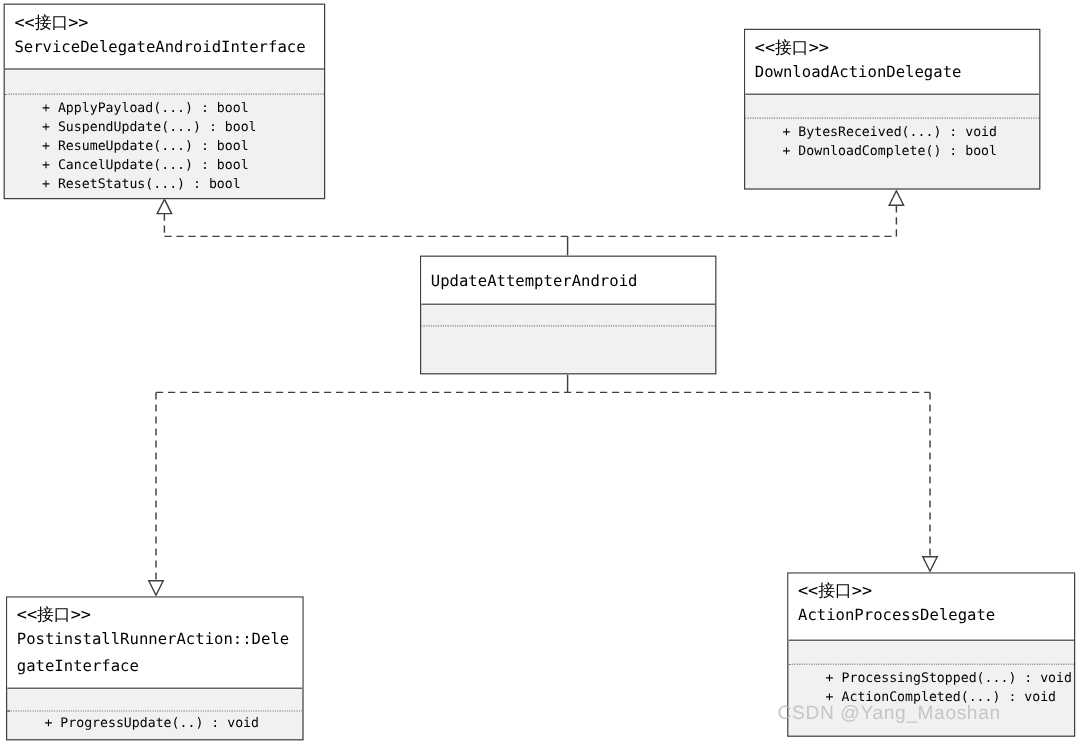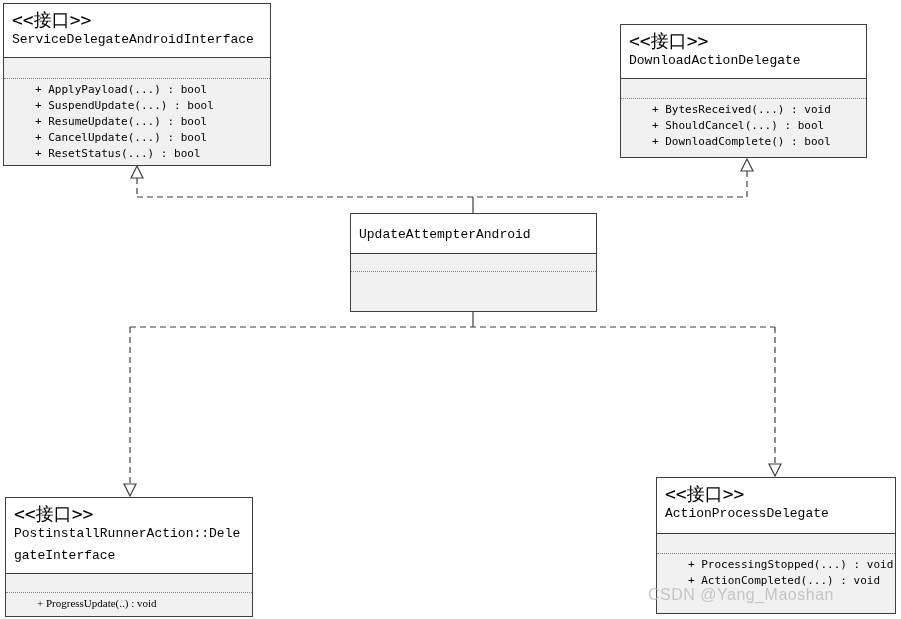--- a/index.html
+++ b/index.html
@@ -19,31 +19,30 @@
     z-index:2;
   }
   .uml-header{
     box-sizing:border-box;
     background:#ffffff;
     border-bottom:1.5px solid #3f3f3f;
     padding:6px 8px 0 8px;
     overflow:hidden;
   }
   .stereotype{
-    font-size:18px;
+    font-size:14px;
     line-height:19px;
     color:#000000;
     white-space:nowrap;
   }
   .class-name{
     font-size:13px;
     line-height:22px;
     color:#000000;
     word-break:break-all;
-    font-family:Liberation Mono, monospace;
   }
   .uml-attrs{
     box-sizing:border-box;
     border-bottom:1px dotted #7f7f7f;
   }
   .uml-methods{
     padding:3px 4px 3px 12px;
     margin-left:19px;
   }
   .method{
@@ -109,41 +108,40 @@
   </div>
 
   <div class="uml-class" style="left:620px;top:24px;width:247px;height:134px;">
     <div class="uml-header" style="height:54px;">
       <div class="stereotype">&lt;&lt;接口&gt;&gt;</div>
       <div class="class-name">DownloadActionDelegate</div>
     </div>
     <div class="uml-attrs" style="height:20px;"></div>
     <div class="uml-methods">
       <div class="method">+ BytesReceived(...) : void</div>
-      <div class="method">+ ShouldCancel(...) : bool</div>
       <div class="method">+ DownloadComplete() : bool</div>
     </div>
   </div>
 
   <div class="uml-class" style="left:350px;top:213px;width:247px;height:99px;">
     <div class="uml-header" style="height:40px;padding-top:10px;">
       <div class="class-name">UpdateAttempterAndroid</div>
     </div>
     <div class="uml-attrs" style="height:18px;"></div>
     <div class="uml-methods" style="padding-top:2px;">
     </div>
   </div>
 
   <div class="uml-class" style="left:5px;top:497px;width:248px;height:120px;">
     <div class="uml-header" style="height:76px;">
       <div class="stereotype">&lt;&lt;接口&gt;&gt;</div>
       <div class="class-name">PostinstallRunnerAction::DelegateInterface</div>
     </div>
     <div class="uml-attrs" style="height:19px;"></div>
-    <div class="uml-methods" style="padding-top:2px;font-family:Liberation Serif, serif;">
+    <div class="uml-methods" style="padding-top:2px;">
       <div class="method">+ ProgressUpdate(..) : void</div>
     </div>
   </div>
 
   <div class="uml-class" style="left:656px;top:477px;width:240px;height:137px;">
     <div class="uml-header" style="height:56px;">
       <div class="stereotype">&lt;&lt;接口&gt;&gt;</div>
       <div class="class-name">ActionProcessDelegate</div>
     </div>
     <div class="uml-attrs" style="height:20px;"></div>

